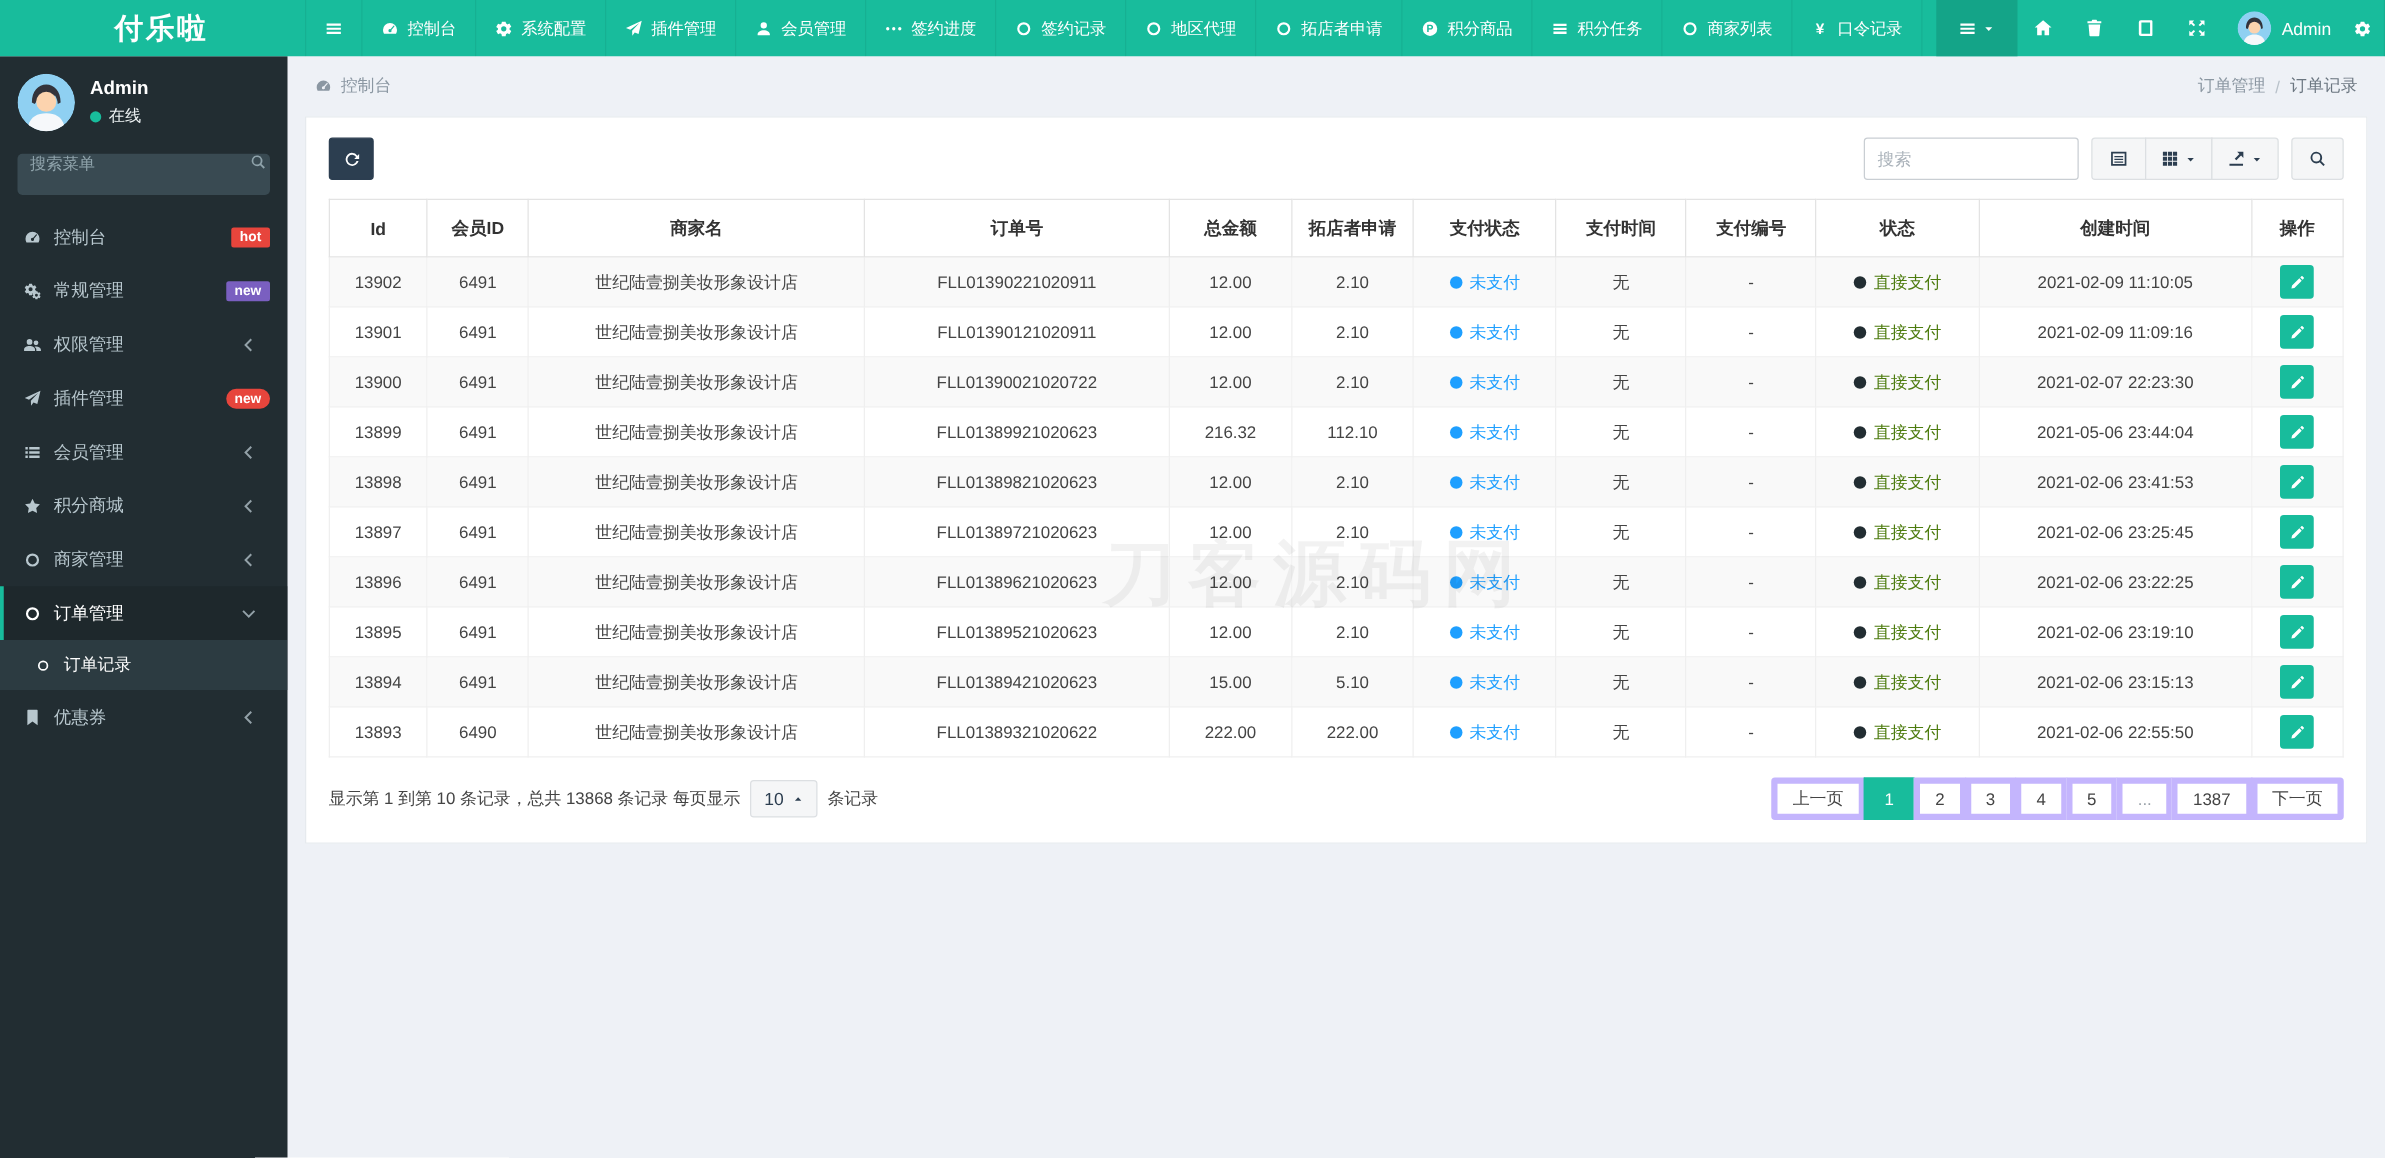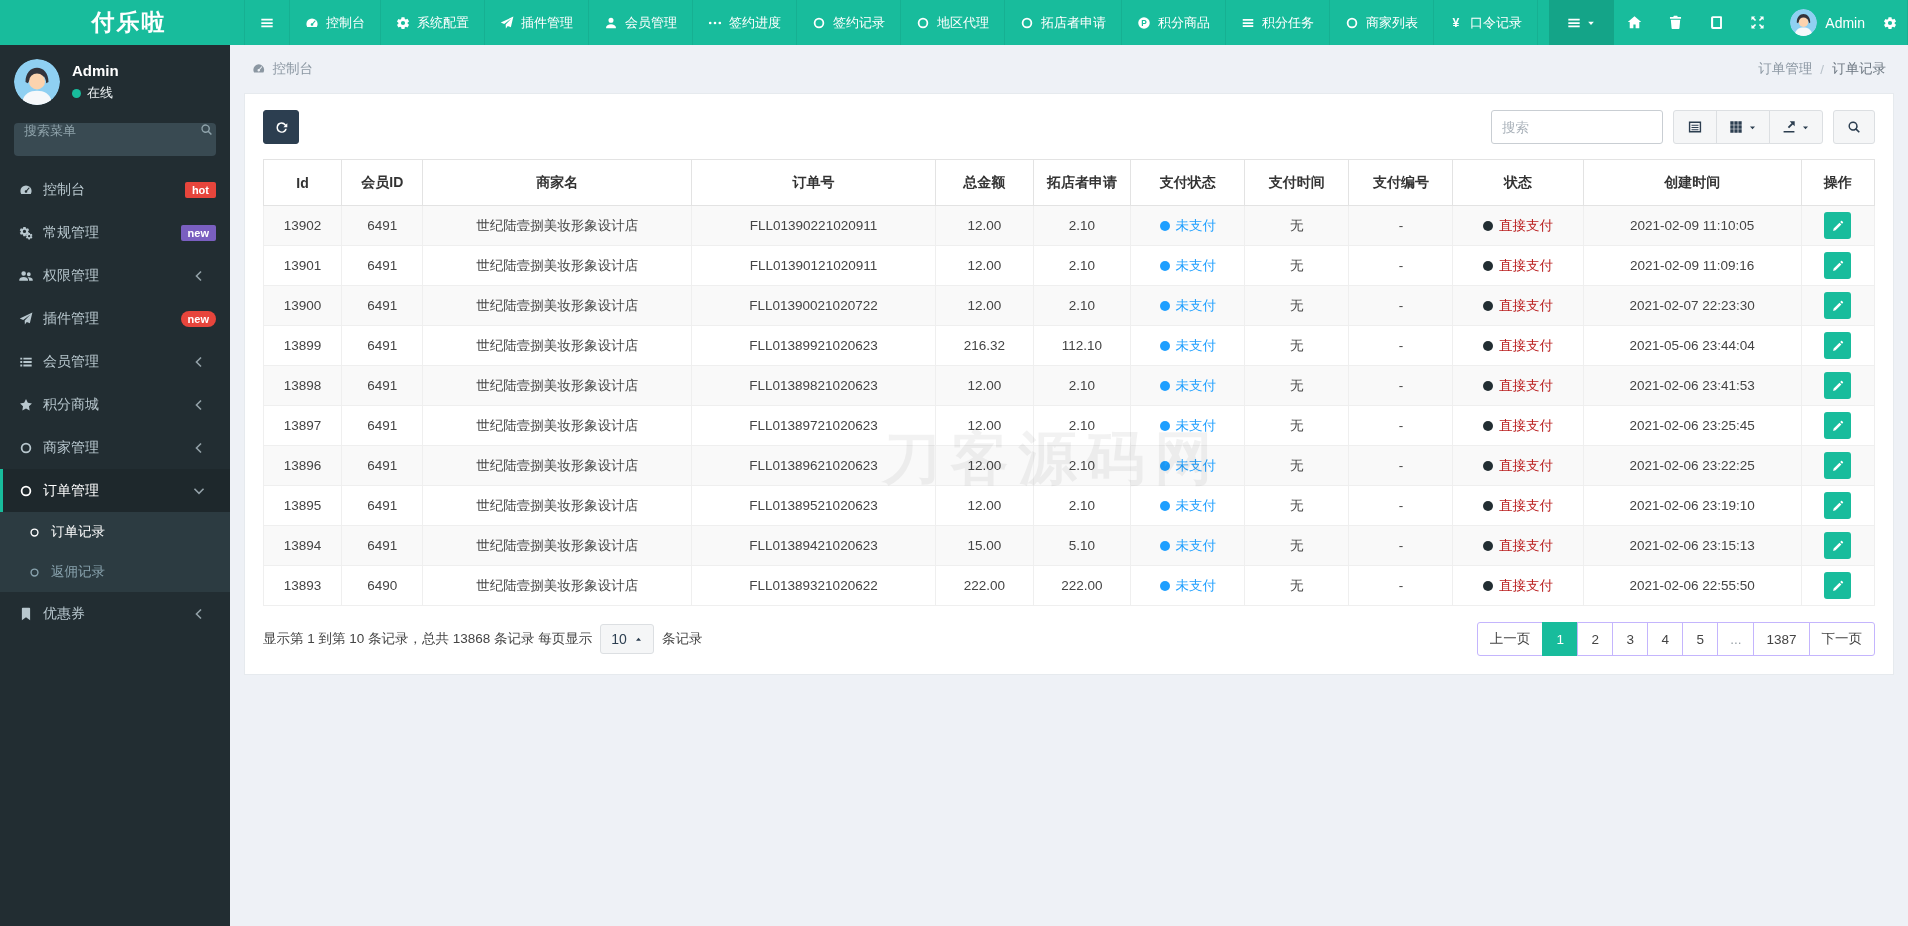--- a/index.html
+++ b/index.html
@@ -71,30 +71,30 @@
   .btn-search { width:42px; }
 
   table { width:100%; border-collapse:collapse; table-layout:fixed; margin-top:15px; }
   th, td { border:1px solid #efefef; text-align:center; vertical-align:middle; overflow:hidden; white-space:nowrap; }
   thead th { height:46px; font-size:14px; font-weight:bold; color:#333; border-color:#e3e3e3; background:#fff; }
   tbody td { height:40px; font-size:13.5px; color:#444; }
   tbody tr:nth-child(odd) { background:#f9f9f9; }
   .dot { display:inline-block; width:10px; height:10px; border-radius:50%; margin-right:6px; vertical-align:-1px; }
   .st-unpaid { color:#1e9fff; }
   .st-unpaid .dot { background:#1e9fff; }
-  .st-direct { color:#b91c1c;margin-top:28px; }
+  .st-direct { color:#4d7c0f;margin-top:28px; }
   .st-direct .dot { background:#222d32; }
   .btn-edit { width:27px; height:27px; background:#18bc9c; border:none; border-radius:3px; color:#fff; font-size:12px; display:inline-flex; align-items:center; justify-content:center; cursor:pointer; }
 
   .tfooter { display:flex; align-items:center; justify-content:space-between; margin-top:16px; }
   .summary { display:flex; align-items:center; gap:8px; font-size:13.5px; color:#444; }
   .pagesize-btn { height:30px; padding:0 10px; gap:7px; }
   .pagesize-btn .caret { font-size:9px; }
   .pagination { list-style:none; display:flex; }
-  .pagination li { min-width:36px; height:34px; padding:0 12px; border:1px solid #c4b5fd; margin-left:-1px; display:flex; align-items:center; justify-content:center; font-size:13.5px; color:#444; cursor:pointer; background:#fff; }
+  .pagination li { min-width:36px; height:34px; padding:0 12px; border:5px solid #c4b5fd; margin-left:-1px; display:flex; align-items:center; justify-content:center; font-size:13.5px; color:#444; cursor:pointer; background:#fff; }
   .pagination li:first-child { border-radius:3px 0 0 3px; }
   .pagination li:last-child { border-radius:0 3px 3px 0; }
   .pagination li.active { background:#18bc9c; border-color:#18bc9c; color:#fff; }
   .pagination li.gap { color:#99a1a8; cursor:default; }
 
   .watermark { position:absolute; left:49%; top:63%; transform:translate(-50%,-50%); font-size:58px; font-weight:bold; color:rgba(0,0,0,0.05); letter-spacing:10px; pointer-events:none; white-space:nowrap; }
 </style>
 </head>
 <body>
 
@@ -399,28 +399,20 @@
           </span>
         </li>
         <ul class="submenu">
           <li class="sm-item active">
             <span class="icon">
               <svg viewBox="0 0 16 16">
                 <circle cx="8" cy="8" r="5" fill="none" stroke="currentColor" stroke-width="2"></circle>
               </svg>
             </span>
             <span class="sm-label">订单记录</span>
-          </li>
-          <li class="sm-item">
-            <span class="icon">
-              <svg viewBox="0 0 16 16">
-                <circle cx="8" cy="8" r="5" fill="none" stroke="currentColor" stroke-width="2"></circle>
-              </svg>
-            </span>
-            <span class="sm-label">返佣记录</span>
           </li>
         </ul>
         <li class="sm-item">
           <span class="icon">
             <svg viewBox="0 0 16 16">
               <path d="M4.2.9h7.6c.5 0 .9.4.9.9v13.3L8 11.6l-4.7 3.5V1.8c0-.5.4-.9.9-.9z"></path>
             </svg>
           </span>
           <span class="sm-label">优惠券</span>
           <span class="icon sm-chevron">

